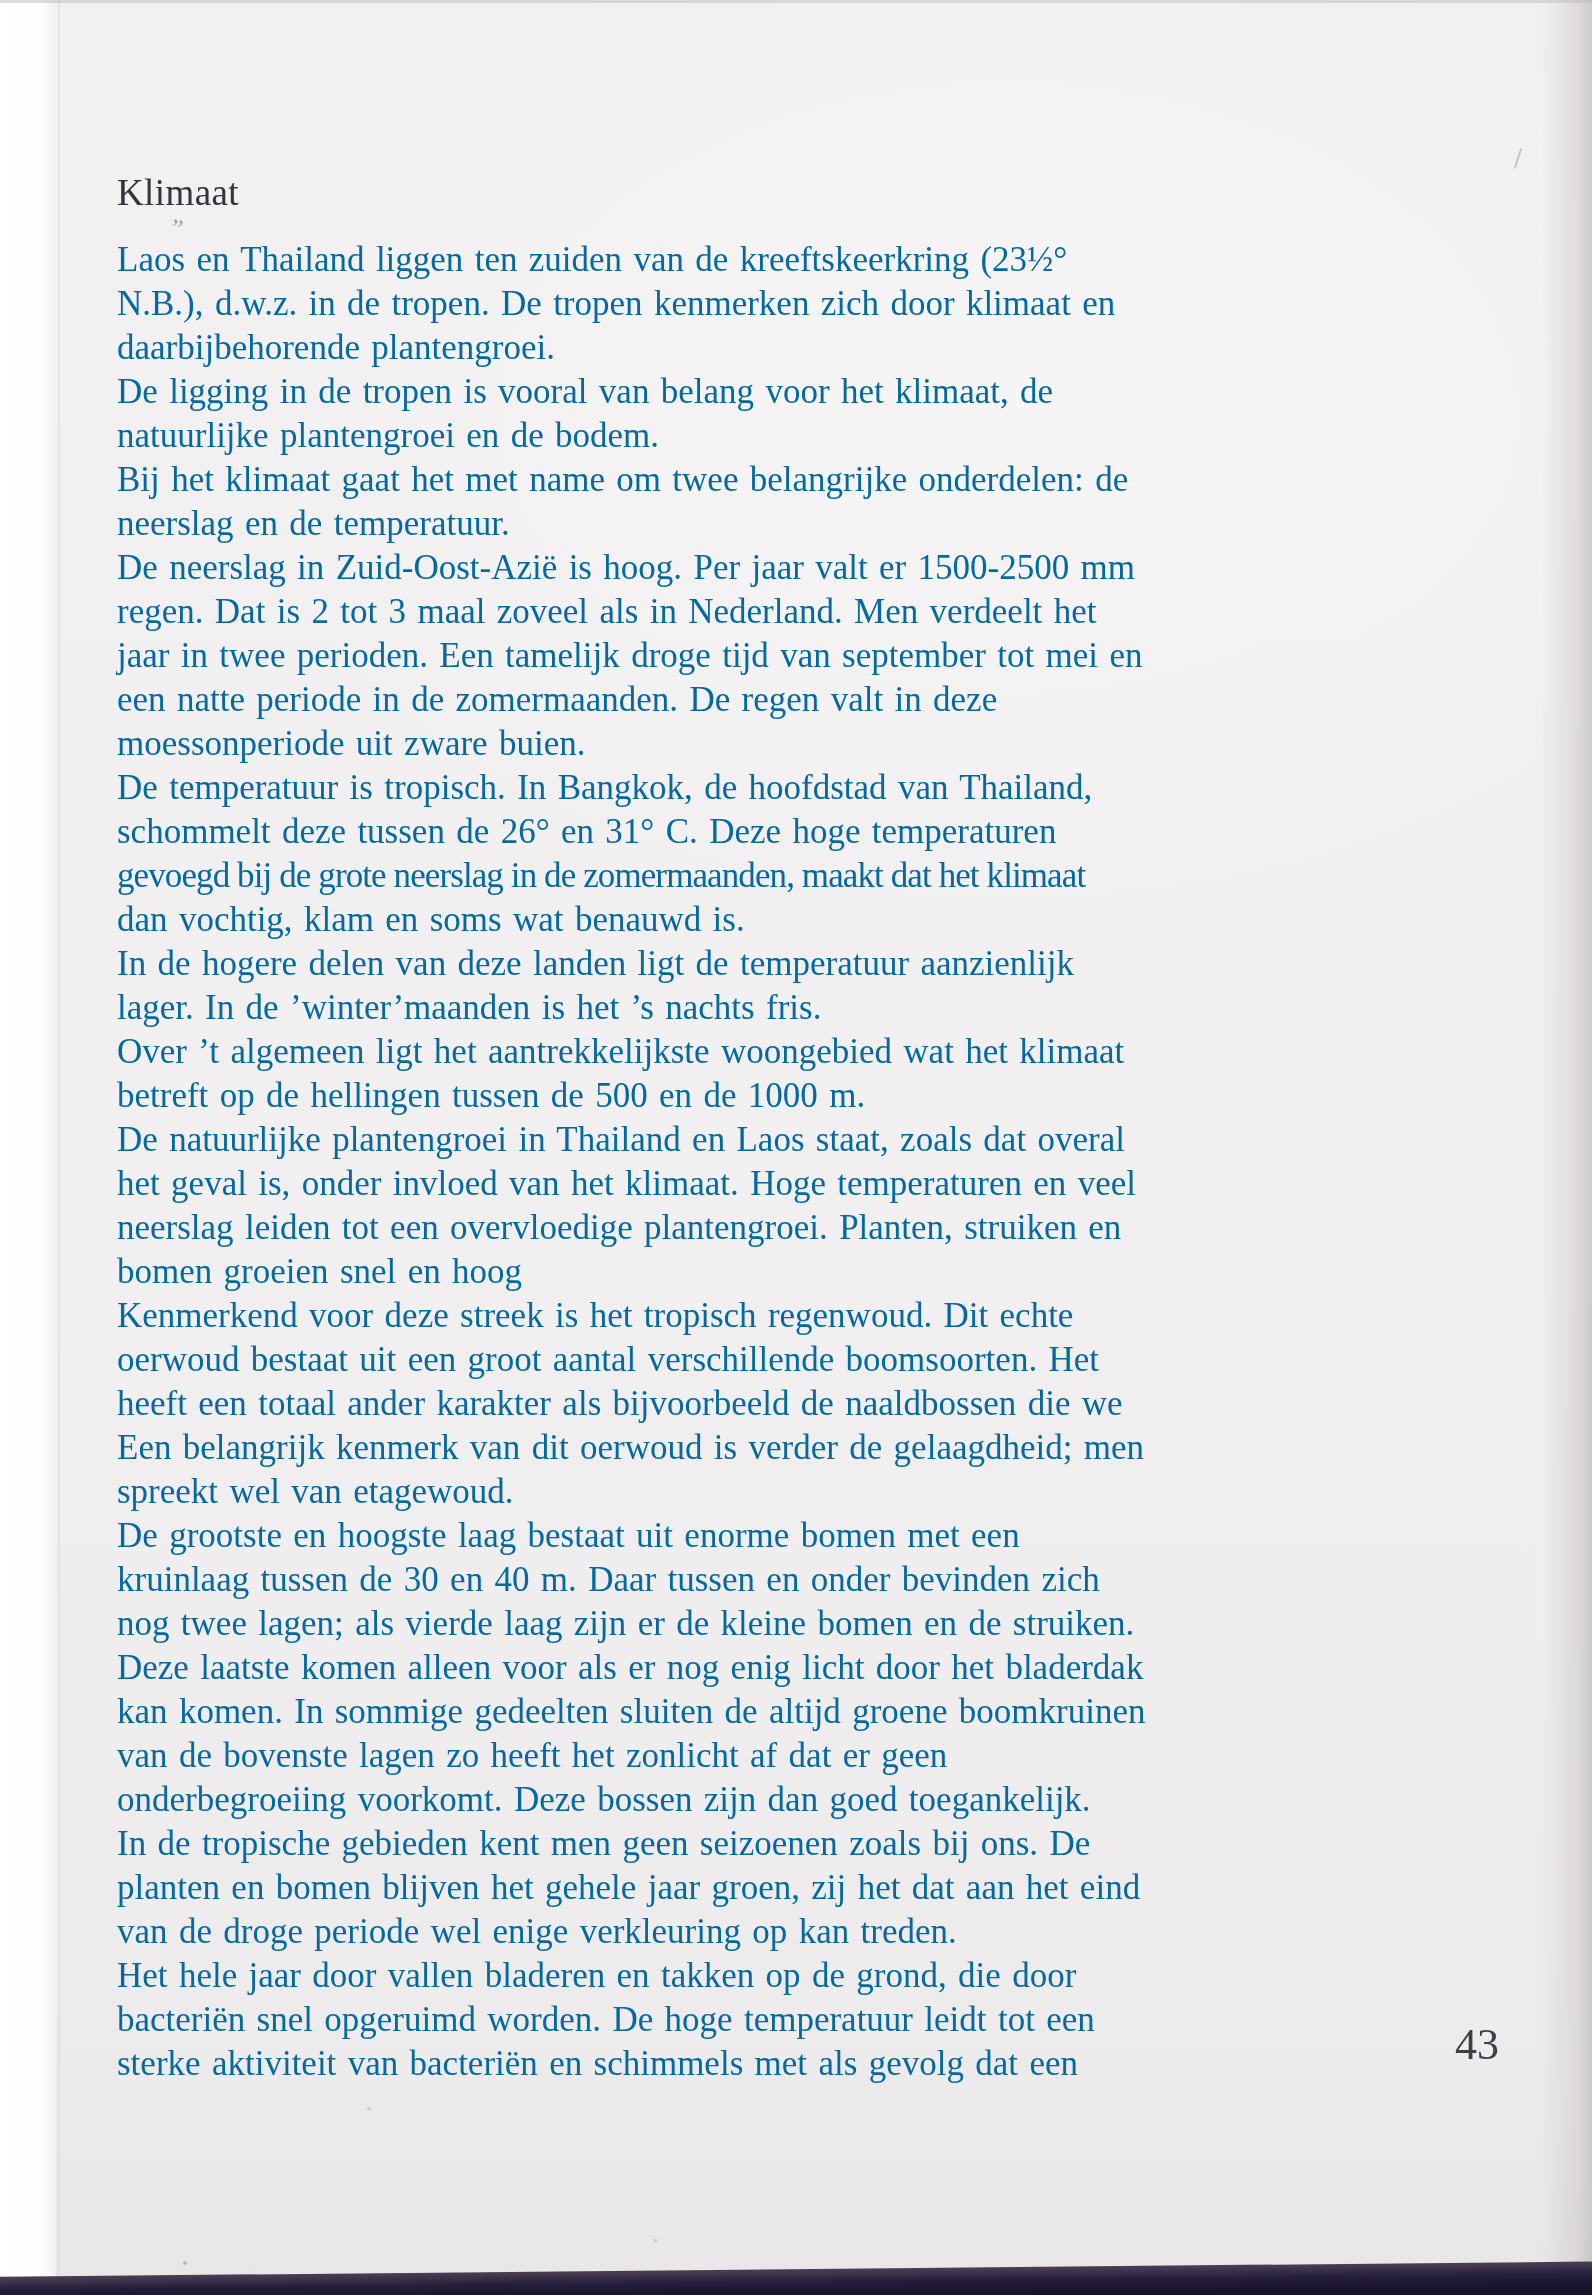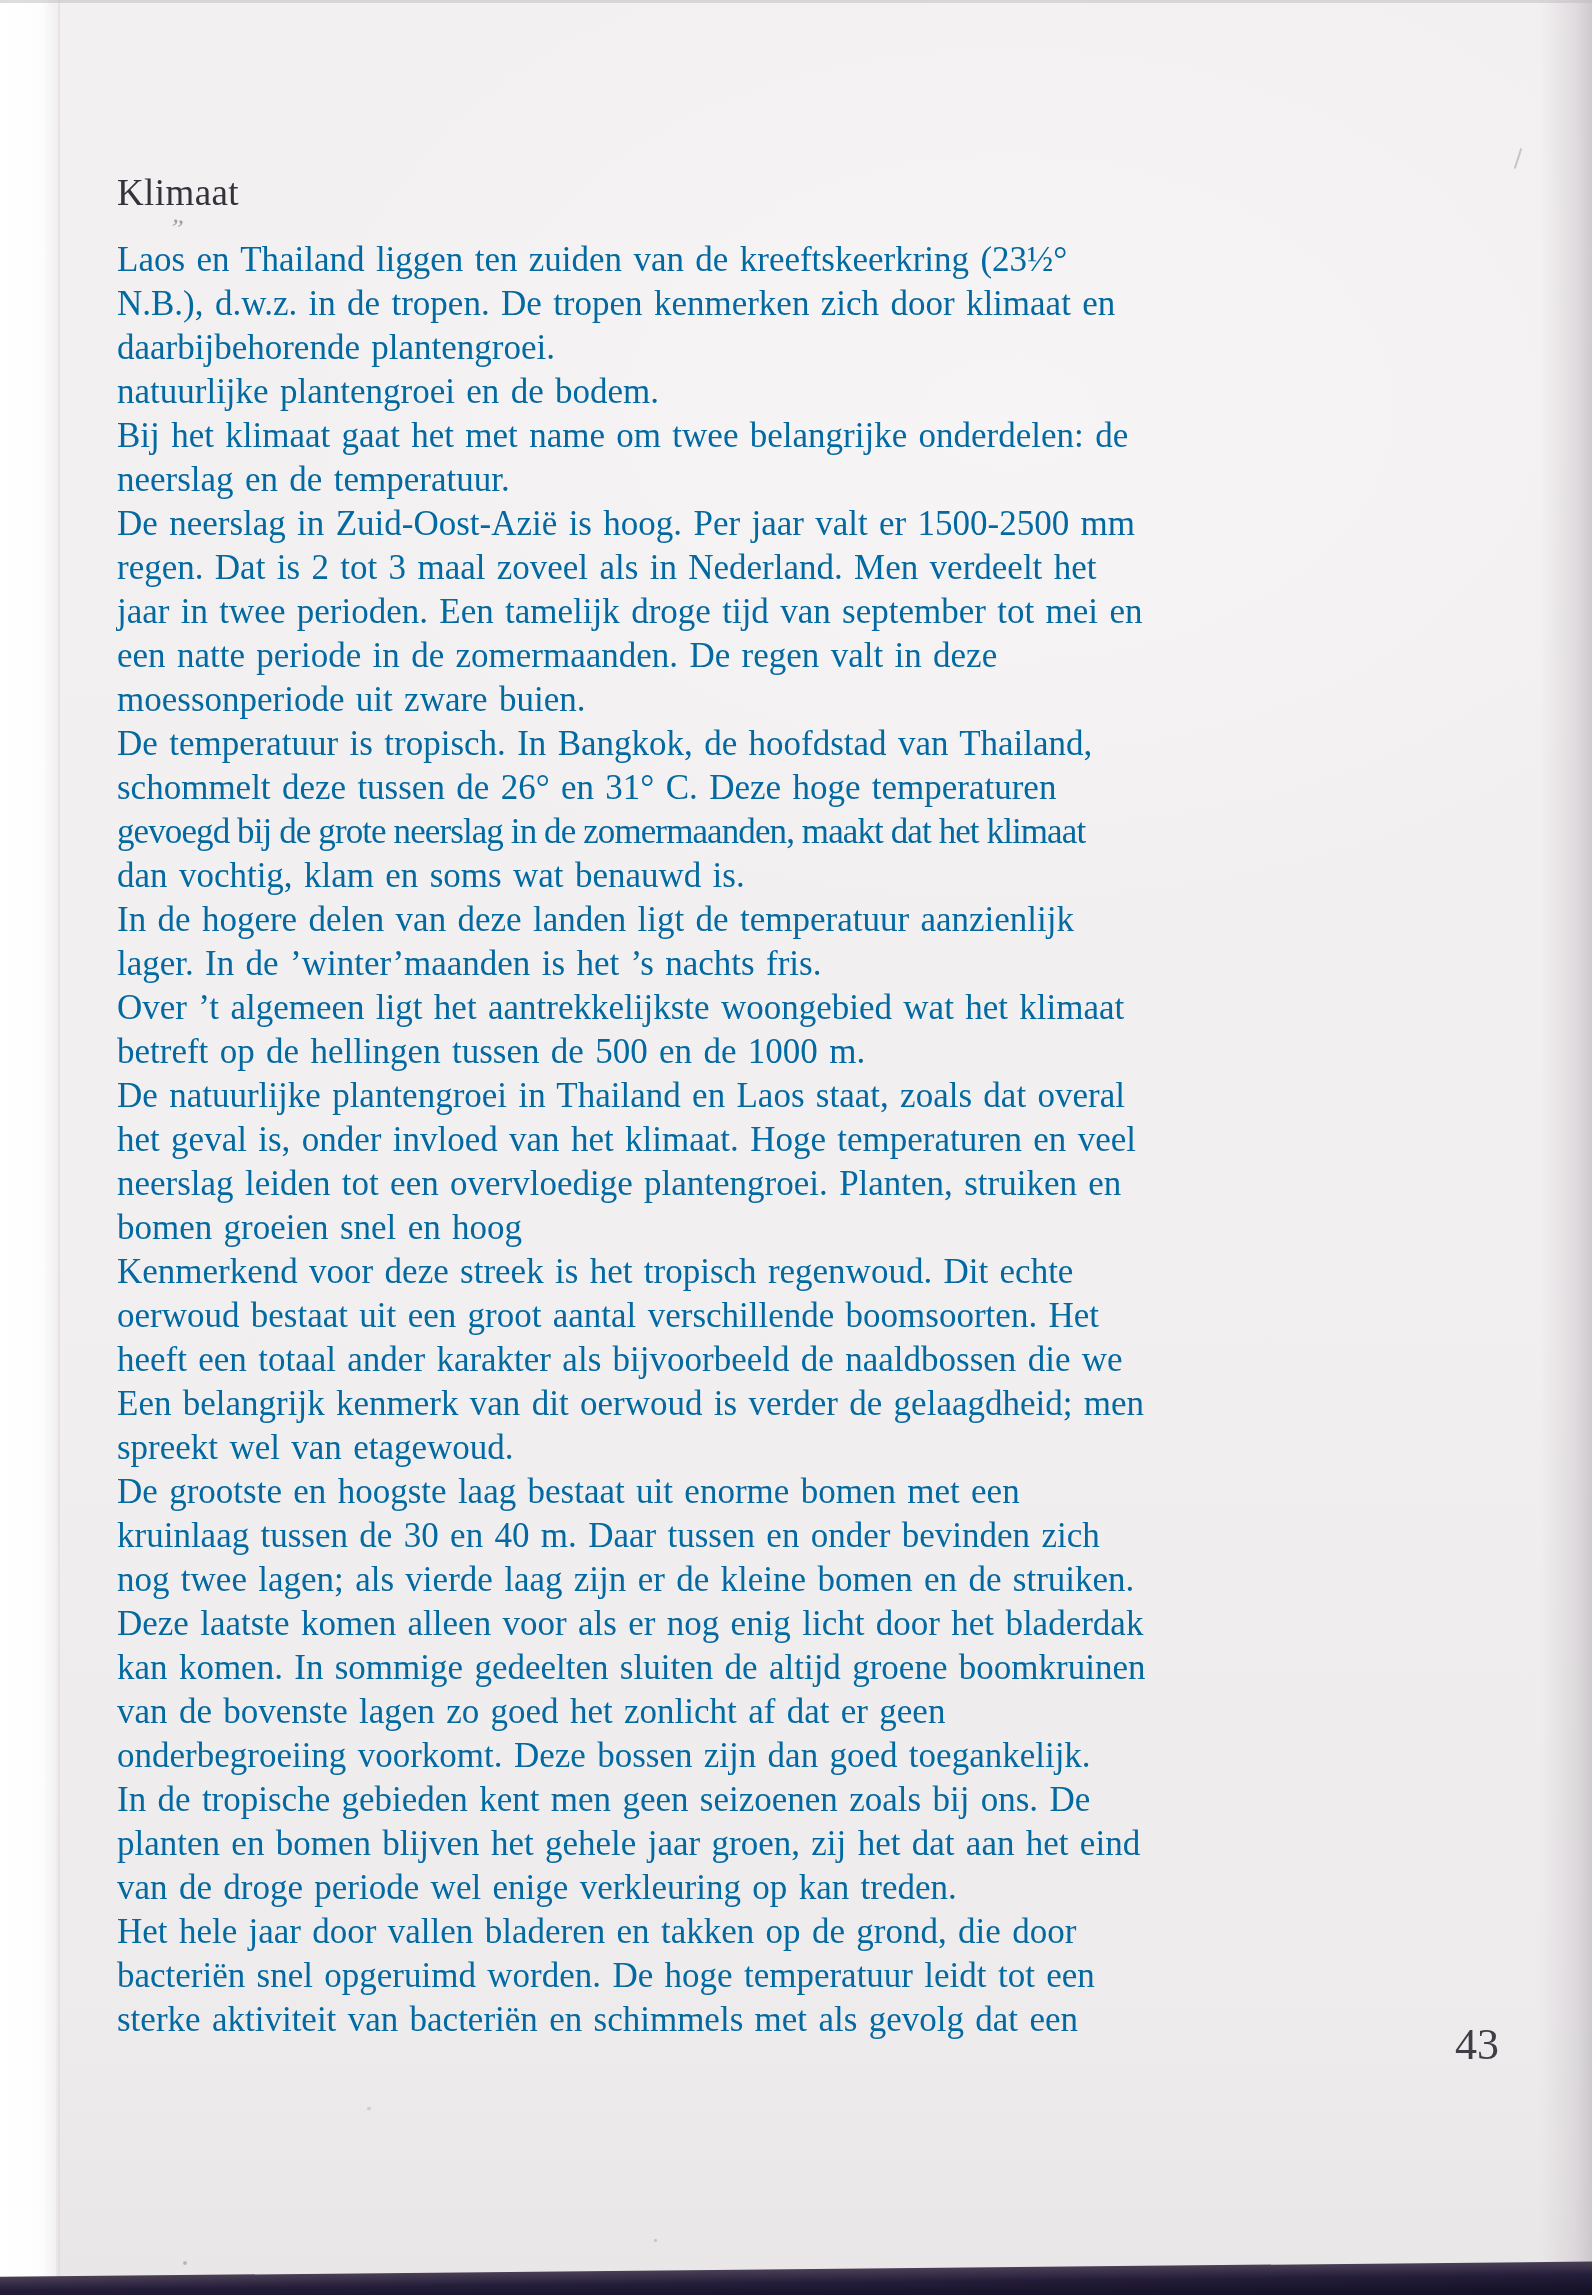--- a/index.html
+++ b/index.html
@@ -160,20 +160,21 @@
 <div class="speck-1"></div>
 <div class="speck-2"></div>
 <div class="speck-3"></div>
 
 <div class="heading">Klimaat</div>
 <div class="heading-mark">”</div>
 <div class="body-lines" id="body-lines">
     <div class="line">Laos en Thailand liggen ten zuiden van de kreeftskeerkring (23½°</div>
     <div class="line">N.B.), d.w.z. in de tropen. De tropen kenmerken zich door klimaat en</div>
     <div class="line">daarbijbehorende plantengroei.</div>
+    <div class="line">De ligging in de tropen is vooral van belang voor het klimaat, de</div>
     <div class="line">natuurlijke plantengroei en de bodem.</div>
     <div class="line">Bij het klimaat gaat het met name om twee belangrijke onderdelen: de</div>
     <div class="line">neerslag en de temperatuur.</div>
     <div class="line">De neerslag in Zuid-Oost-Azië is hoog. Per jaar valt er 1500-2500 mm</div>
     <div class="line">regen. Dat is 2 tot 3 maal zoveel als in Nederland. Men verdeelt het</div>
     <div class="line">jaar in twee perioden. Een tamelijk droge tijd van september tot mei en</div>
     <div class="line">een natte periode in de zomermaanden. De regen valt in deze</div>
     <div class="line">moessonperiode uit zware buien.</div>
     <div class="line">De temperatuur is tropisch. In Bangkok, de hoofdstad van Thailand,</div>
     <div class="line">schommelt deze tussen de 26° en 31° C. Deze hoge temperaturen</div>
@@ -190,21 +191,21 @@
     <div class="line">Kenmerkend voor deze streek is het tropisch regenwoud. Dit echte</div>
     <div class="line">oerwoud bestaat uit een groot aantal verschillende boomsoorten. Het</div>
     <div class="line">heeft een totaal ander karakter als bijvoorbeeld de naaldbossen die we</div>
     <div class="line">Een belangrijk kenmerk van dit oerwoud is verder de gelaagdheid; men</div>
     <div class="line">spreekt wel van etagewoud.</div>
     <div class="line">De grootste en hoogste laag bestaat uit enorme bomen met een</div>
     <div class="line">kruinlaag tussen de 30 en 40 m. Daar tussen en onder bevinden zich</div>
     <div class="line">nog twee lagen; als vierde laag zijn er de kleine bomen en de struiken.</div>
     <div class="line">Deze laatste komen alleen voor als er nog enig licht door het bladerdak</div>
     <div class="line">kan komen. In sommige gedeelten sluiten de altijd groene boomkruinen</div>
-    <div class="line">van de bovenste lagen zo goed het zonlicht af dat er geen</div>
+    <div class="line">van de bovenste lagen zo heeft het zonlicht af dat er geen</div>
     <div class="line">onderbegroeiing voorkomt. Deze bossen zijn dan goed toegankelijk.</div>
     <div class="line">In de tropische gebieden kent men geen seizoenen zoals bij ons. De</div>
     <div class="line">planten en bomen blijven het gehele jaar groen, zij het dat aan het eind</div>
     <div class="line">van de droge periode wel enige verkleuring op kan treden.</div>
     <div class="line">Het hele jaar door vallen bladeren en takken op de grond, die door</div>
     <div class="line">bacteriën snel opgeruimd worden. De hoge temperatuur leidt tot een</div>
     <div class="line">sterke aktiviteit van bacteriën en schimmels met als gevolg dat een</div>
   </div>
 <div class="page-number">43</div>
 

